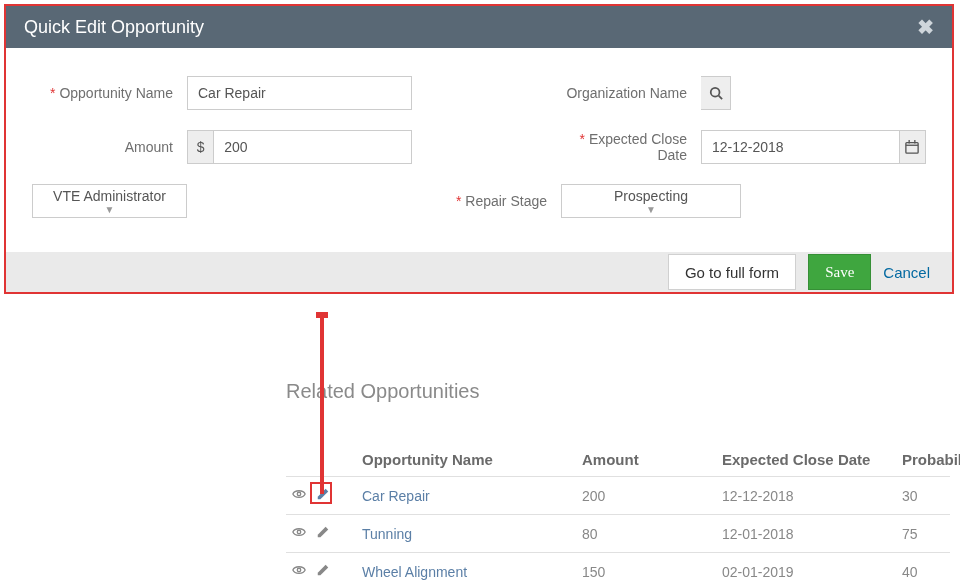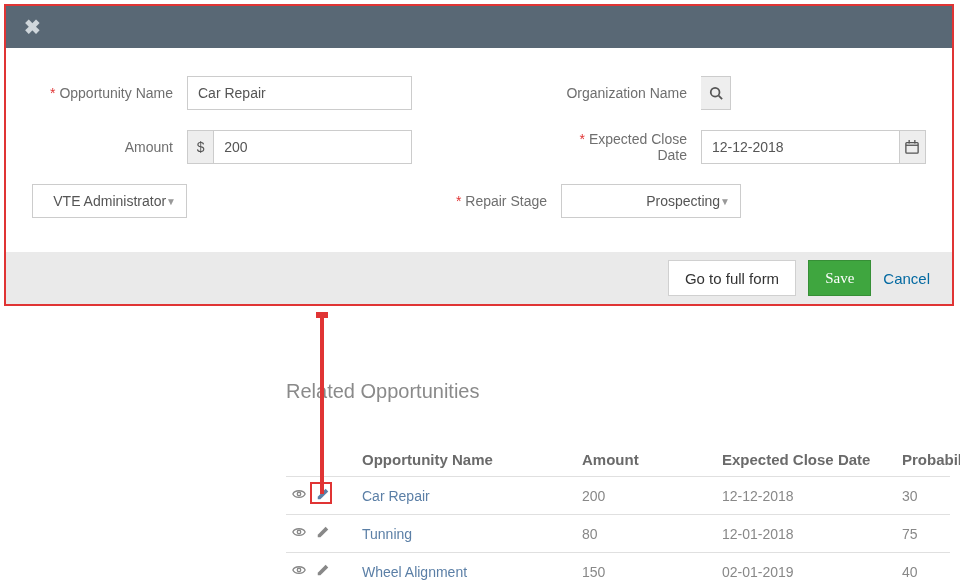--- a/index.html
+++ b/index.html
@@ -29,26 +29,26 @@
     background: #eee; display: flex; align-items: center; justify-content: center;
     color: #555; font-size: 14px;
   }
   .addon-r {
     width: 30px; height: 34px; border: 1px solid #ccc; border-left: none;
     background: #eee; display: flex; align-items: center; justify-content: center;
     color: #555; font-size: 14px; cursor: pointer;
   }
   .select {
     height: 34px; border: 1px solid #ccc; display: flex; align-items: center;
-    padding: 0 10px; color: #555; font-size: 14px; justify-content: flex-end; cursor: pointer;
+    padding: 0 10px; color: #555; font-size: 14px; justify-content: center; cursor: pointer; flex-direction: column;
   }
   .caret { color: #999; font-size: 10px; }
 
   .modal-footer {
-    background: #eaeaea; padding: 8px 22px; display: flex; justify-content: flex-end; align-items: center; gap: 12px;
+    background: #eaeaea; padding: 2px 22px; display: flex; justify-content: flex-end; align-items: center; gap: 12px;
   }
   .btn { height: 36px; padding: 0 16px; border: 1px solid #d0d0d0; background: #fff; font-size: 15px; cursor: pointer; color: #333; }
   .btn-save { background: #3fa63f; border-color: #368f36; color: #fff; font-weight: 500; font-family: Liberation Serif, serif; }
   .btn-cancel { border: none; background: transparent; color: #0369a1; font-size: 15px; cursor: pointer; }
 
   
   .connector-v { position: absolute; left: 320px; top: 314px; width: 4px; height: 180px; background: #e03434; z-index: 5; }
   .connector-dot-t { position: absolute; left: 316px; top: 312px; width: 12px; height: 6px; background: #e03434; z-index: 5; }
   .highlight-box { position: absolute; left: 310px; top: 482px; width: 22px; height: 22px; border: 2px solid #e03434; z-index: 5; }
 
@@ -67,20 +67,21 @@
   col.ic { width: 70px; }
   col.nm { width: 220px; }
   col.am { width: 140px; }
   col.dt { width: 180px; }
 </style>
 </head>
 <body>
 
 <div class="modal">
   <div class="modal-header">
+    <span>Quick Edit Opportunity</span>
     <span class="close-x">✖</span>
   </div>
   <div class="modal-body">
     <div class="form-grid">
 
       <div class="lbl req">Opportunity Name</div>
       <div class="fld-wrap">
         <input type="text" value="Car Repair" style="">
       </div>
       <div></div>

